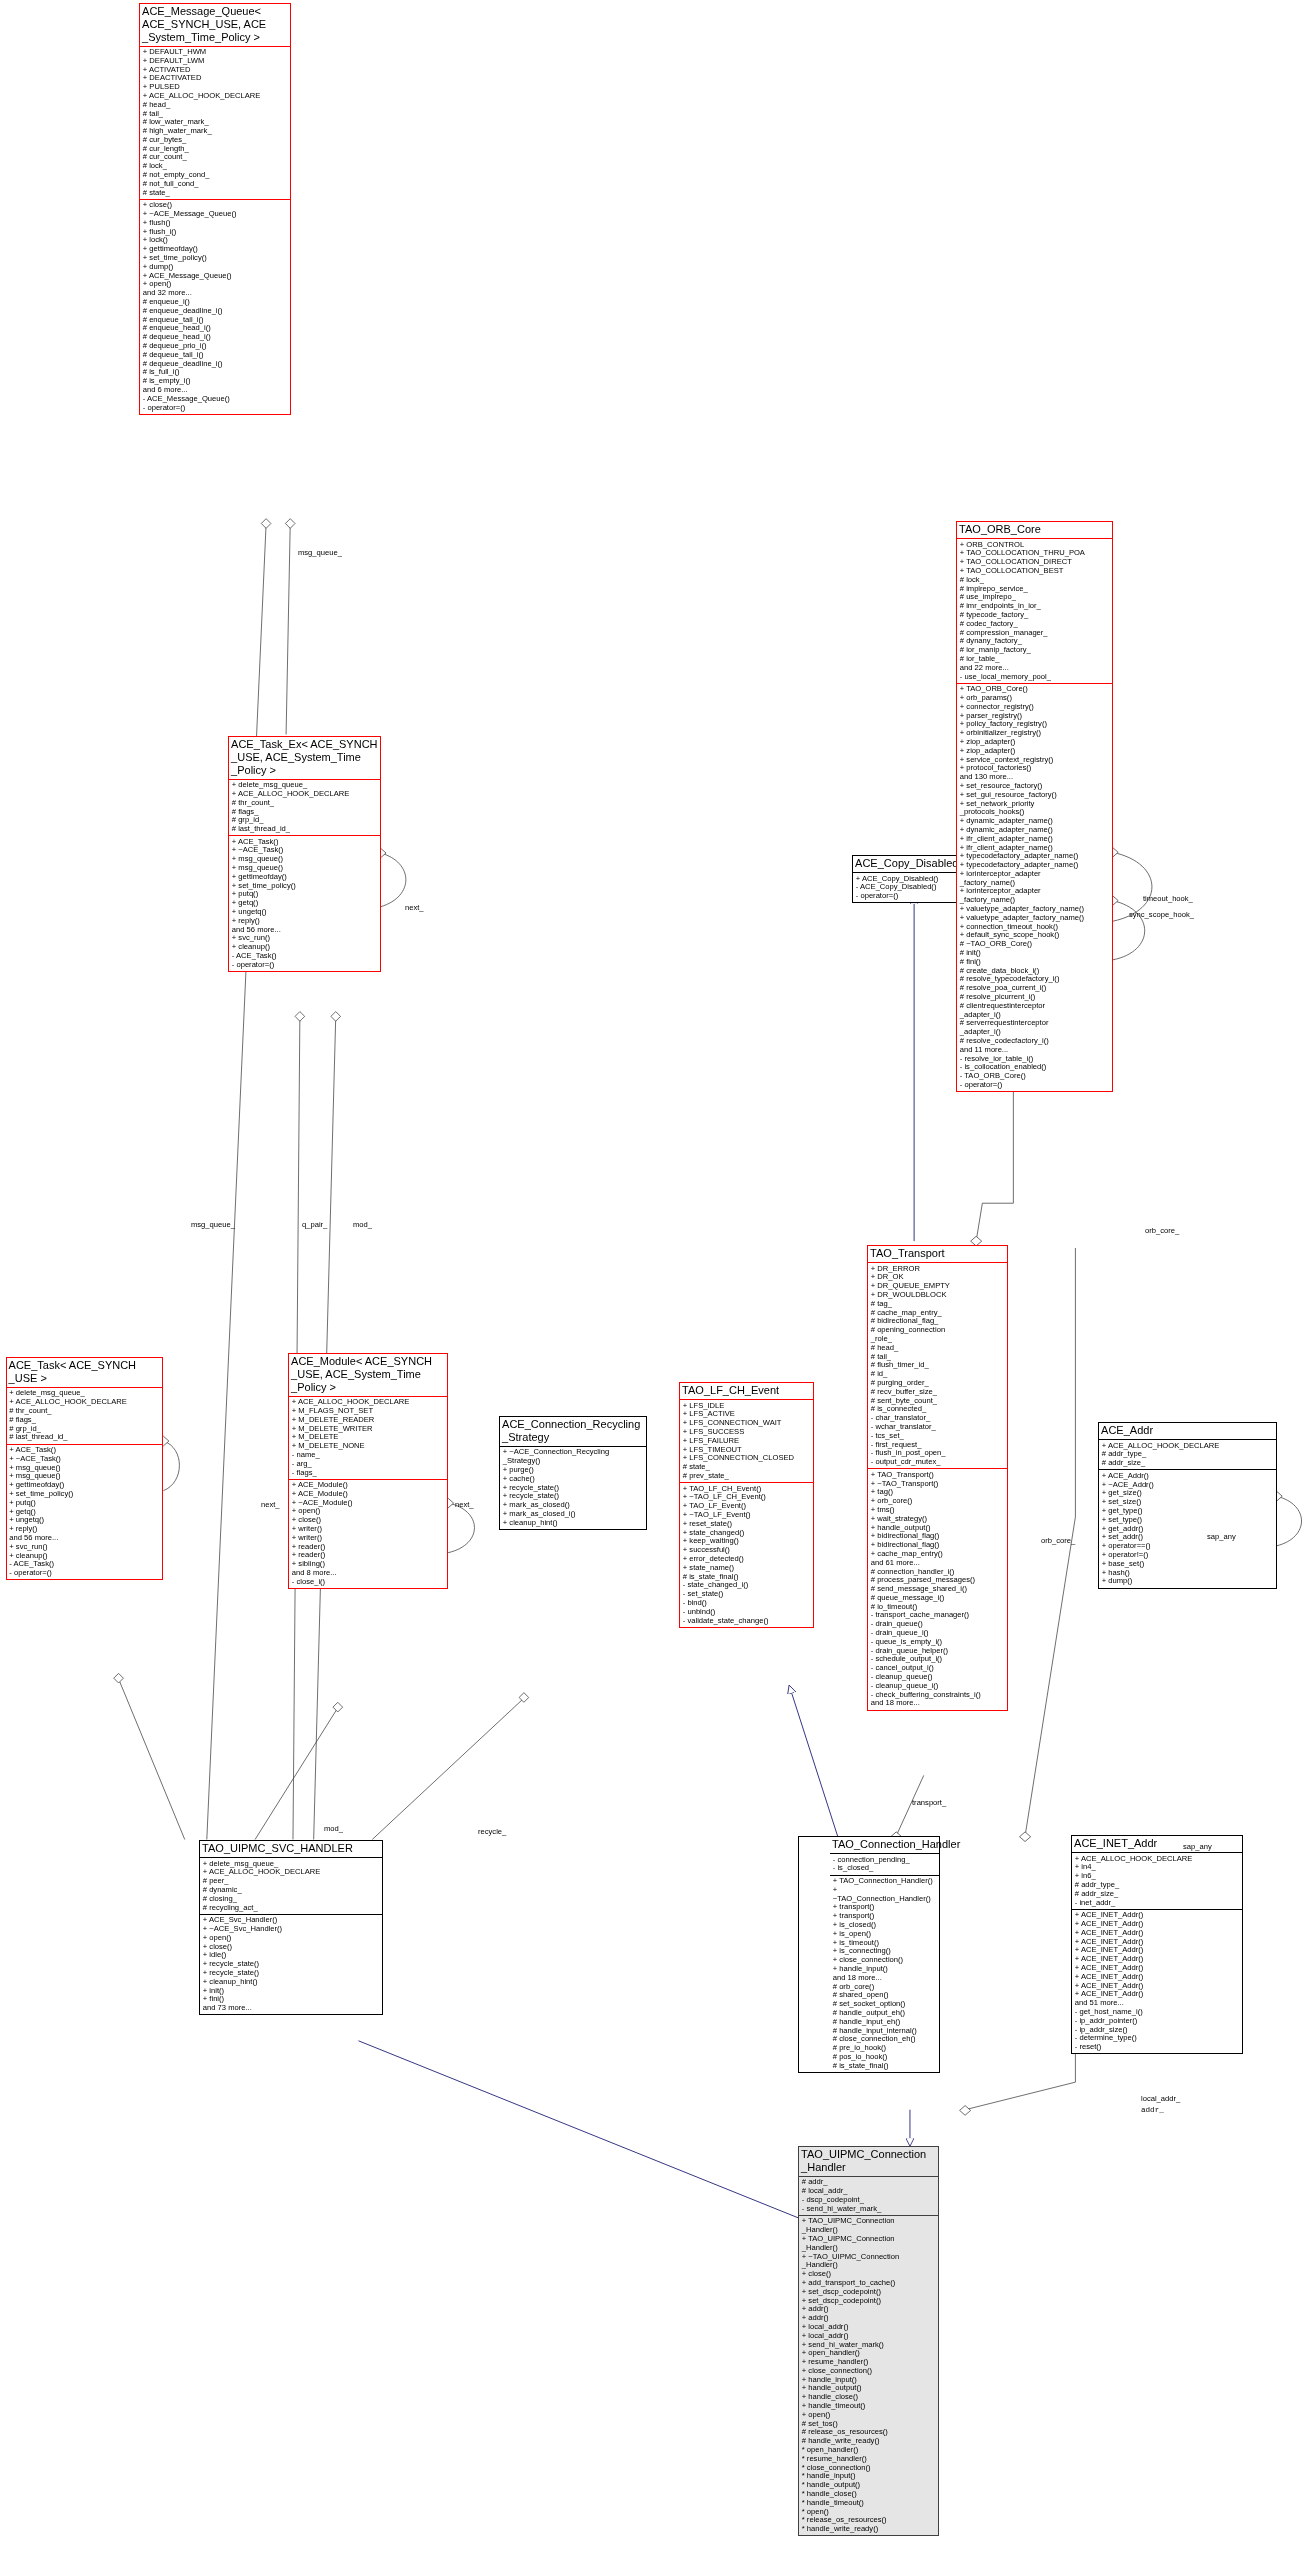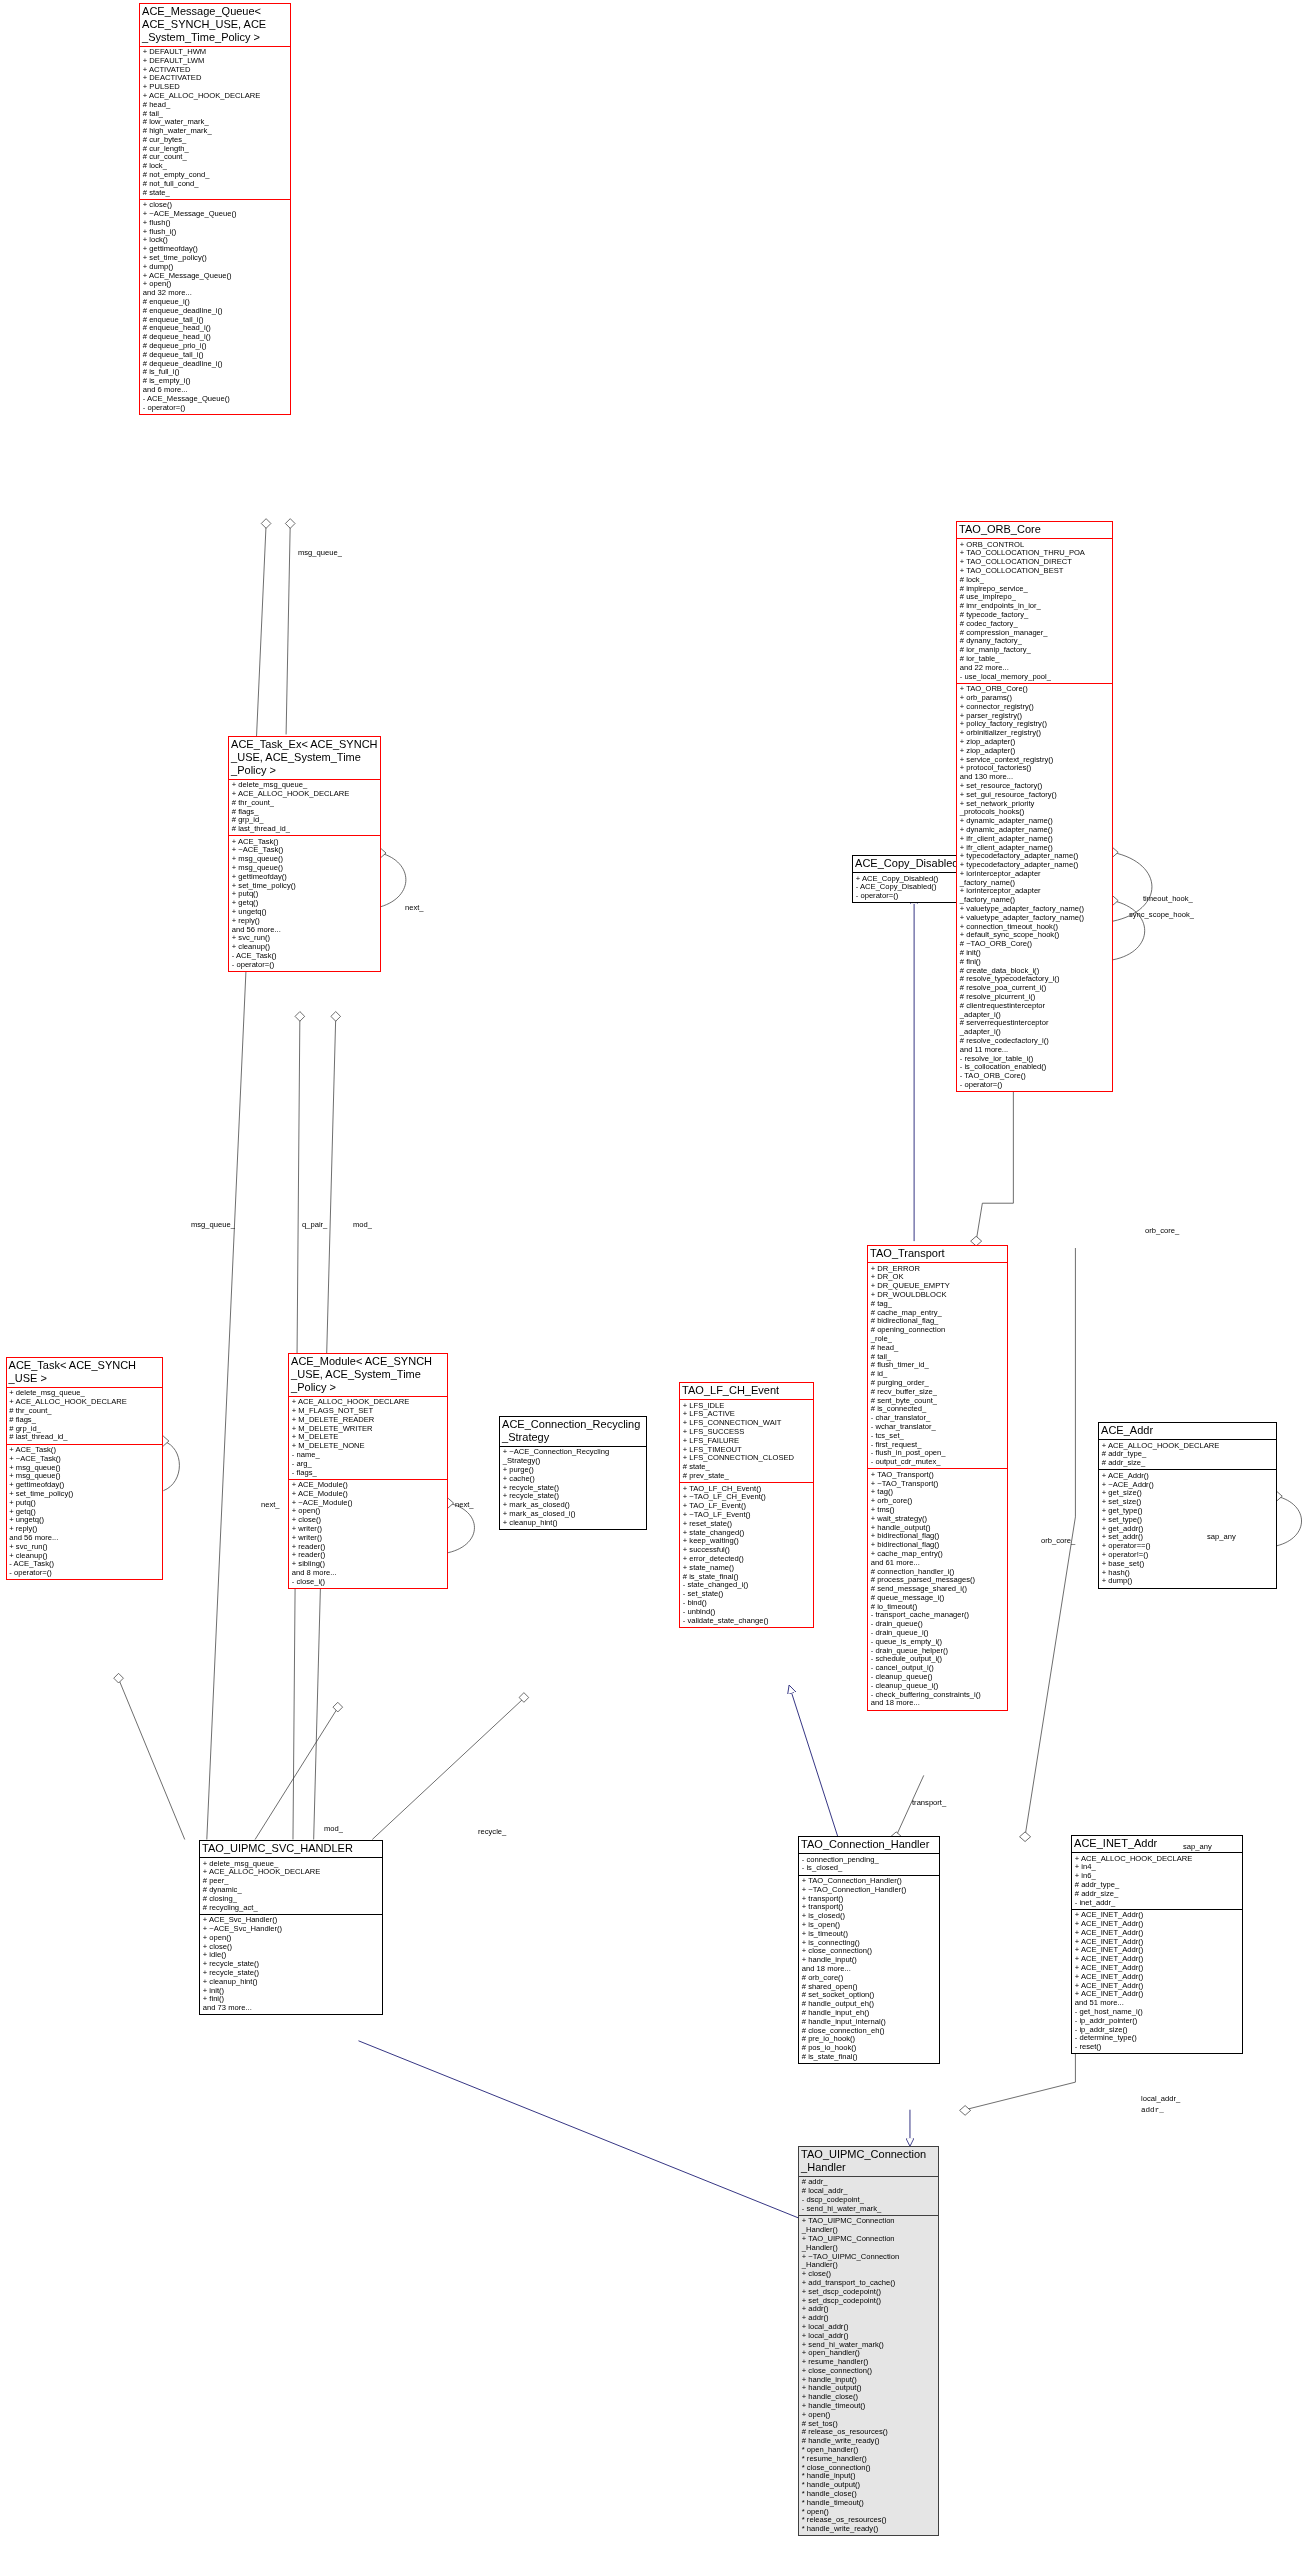--- a/index.html
+++ b/index.html
@@ -463,21 +463,21 @@
         <div class="row">- drain_queue_helper()</div>
         <div class="row">- schedule_output_i()</div>
         <div class="row">- cancel_output_i()</div>
         <div class="row">- cleanup_queue()</div>
         <div class="row">- cleanup_queue_i()</div>
         <div class="row">- check_buffering_constraints_i()</div>
         <div class="row">and 18 more...</div>
       </div>
   </div>
 
-  <div class="cls plain" style="left:798px;top:1836px;width:142px;">
+  <div class="cls plain" style="left:798px;top:1836px;width:142px;padding-left:31px;">
     <div class="title">TAO_Connection_Handler</div>
     <div class="sec">
         <div class="row">- connection_pending_</div>
         <div class="row">- is_closed_</div>
       </div>
     <div class="sec">
         <div class="row">+ TAO_Connection_Handler()</div>
         <div class="row">+ ~TAO_Connection_Handler()</div>
         <div class="row">+ transport()</div>
         <div class="row">+ transport()</div>

